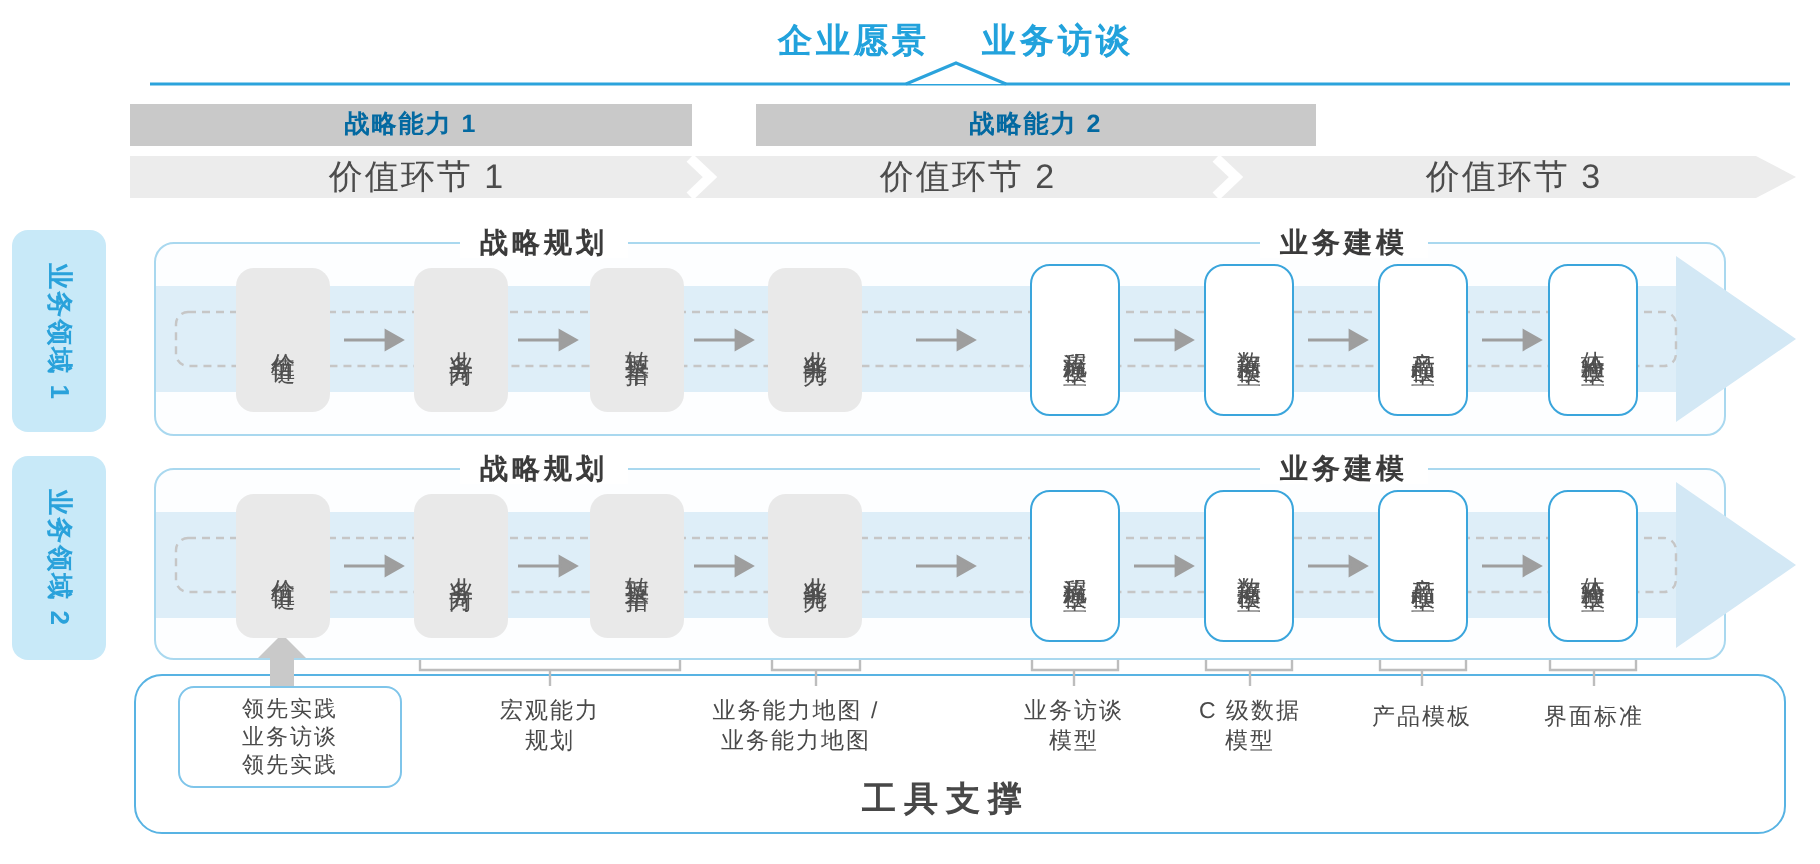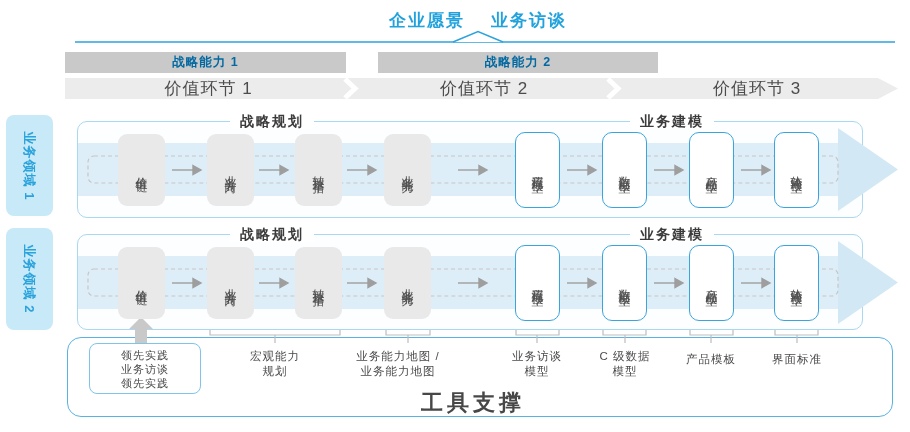--- a/index.html
+++ b/index.html
@@ -43,21 +43,21 @@
   .practice-box{position:absolute;left:89px;top:343px;width:110px;height:49px;border:1px solid #7FC5EA;
                 border-radius:8px;background:#fff;z-index:3;display:flex;flex-direction:column;align-items:center;
                 justify-content:center;font-size:11px;line-height:14px;color:#4A4A4A;letter-spacing:1px;}
   .ann{position:absolute;transform:translateX(-50%);text-align:center;font-size:11.5px;line-height:15px;
        color:#4A4A4A;z-index:3;white-space:nowrap;letter-spacing:1px;}
   .ann-1{left:275px;top:349px;} .ann-2{left:398px;top:349px;} .ann-3{left:537px;top:349px;}
   .ann-4{left:625px;top:349px;} .ann-5{left:711px;top:352px;} .ann-6{left:797px;top:352px;}
   
   .tool-box{position:absolute;left:67px;top:337px;width:826px;height:80px;border:1.5px solid #58B3E3;
             border-radius:14px;box-sizing:border-box;z-index:0;}
-  .tool-title{position:absolute;left:473px;top:388px;transform:translateX(-50%);font-size:22px;
+  .tool-title{position:absolute;left:473px;top:388px;transform:translateX(-50%);font-size:17px;
               font-weight:bold;letter-spacing:4px;color:#474747;z-index:3;white-space:nowrap;}
 </style>
 </head>
 <body>
 
 <div class="stage">
 
   <div class="top-titles">
     <span>企业愿景</span>
     <span>业务访谈</span>

